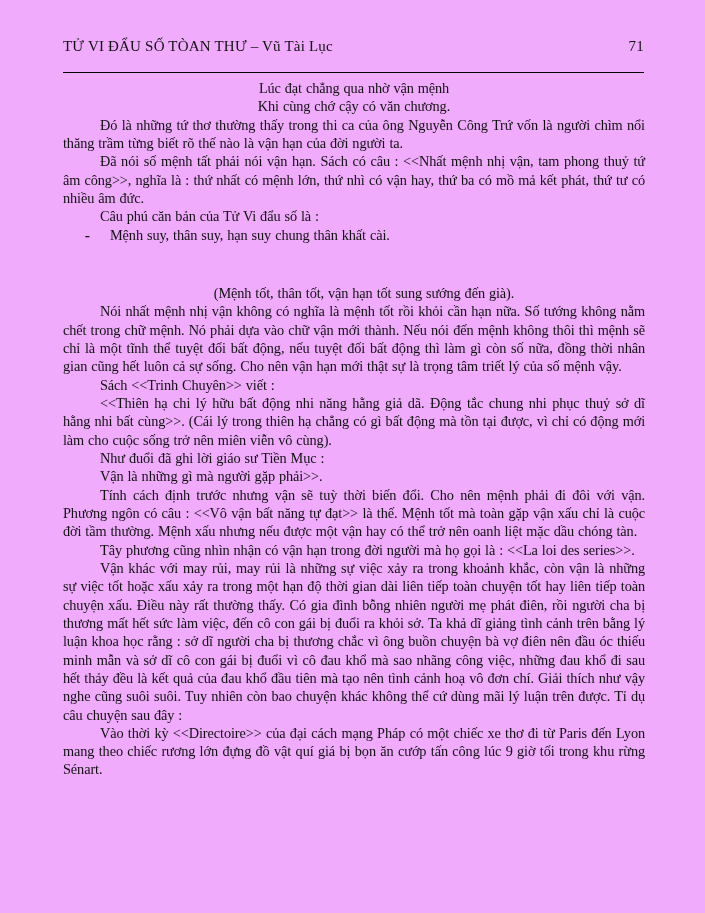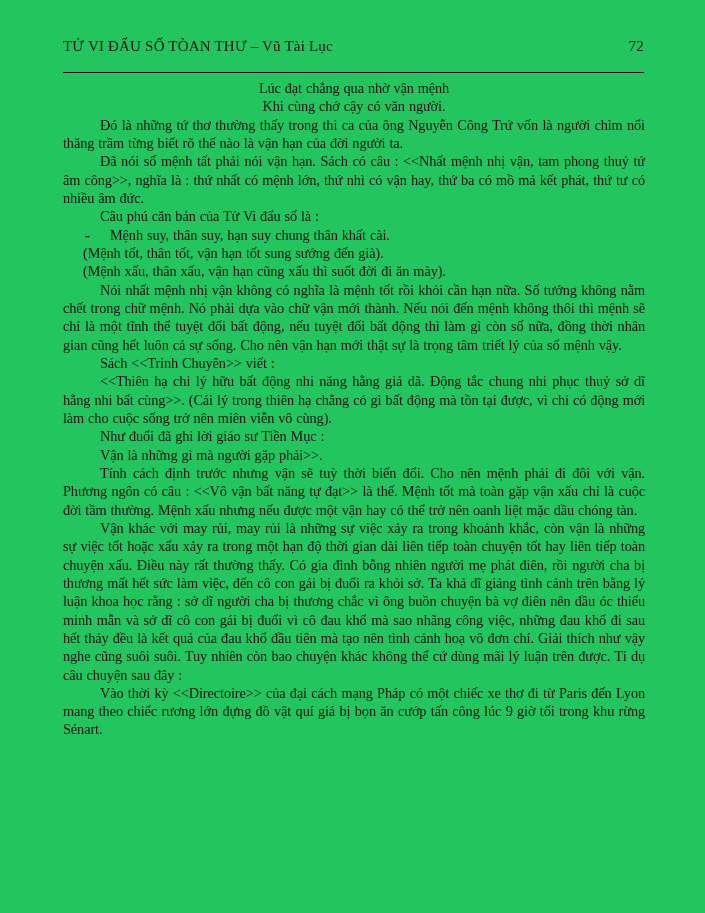--- a/index.html
+++ b/index.html
@@ -1,19 +1,19 @@
 <!DOCTYPE html>
 <html><head>
 <meta charset="utf-8">
 <style>
   html, body { margin:0; padding:0; background:#e8e8e8; }
   .page {
     position:relative;
     width:705px; height:913px;
-    background:#22c55e;
+    background:#f0abfc;
     font-family:"Liberation Serif", serif;
     color:#111111;
     overflow:hidden;
   }
   .header-row {
     position:absolute; left:63px; top:38px; width:581px;
     display:flex; justify-content:space-between; align-items:baseline;
     font-size:15px; letter-spacing:0.2px; white-space:nowrap;
   }
   .divider {
@@ -21,49 +21,49 @@
     border-top:1.6px solid #000;
   }
   .text-block {
     position:absolute; left:63px; top:79px; width:582px;
     font-size:14.3px; line-height:18.33px; letter-spacing:-0.1px;
     word-spacing:0.5px;
   }
   .text-block p { margin:0; text-align:justify;font-family:Liberation Serif, serif; }
   p.center { text-align:center; text-indent:0; }
   p.indent { text-indent:37px; }
-  p.paren  { padding-left:20px; text-indent:0; text-align:left; }
+  p.paren  { padding-left:20px; text-indent:0; text-align:center;margin-top:40px; }
   p.dash   { position:relative; padding-left:47px; text-indent:0; text-align:left; }
   p.dash .dash-marker { position:absolute; left:22px; top:0; }
 </style>
 </head>
 <body>
 
 <div class="page">
 
   <div class="header-row">
     <span>TỬ VI ĐẨU SỐ TÒAN THƯ – Vũ Tài Lục</span>
-    <span>72</span>
+    <span>71</span>
   </div>
 
   <div class="divider"></div>
 
   <div class="text-block">
     <p class="center">Lúc đạt chẳng qua nhờ vận mệnh</p>
-    <p class="center">Khi cùng chớ cậy có văn người.</p>
+    <p class="center">Khi cùng chớ cậy có văn chương.</p>
     <p class="indent">Đó là những tứ thơ thường thấy trong thi ca của ông Nguyễn Công Trứ vốn là người chìm nổi thăng trầm từng biết rõ thế nào là vận hạn của đời người ta.</p>
     <p class="indent">Đã nói số mệnh tất phải nói vận hạn. Sách có câu : &lt;&lt;Nhất mệnh nhị vận, tam phong thuỷ tứ âm công&gt;&gt;, nghĩa là : thứ nhất có mệnh lớn, thứ nhì có vận hay, thứ ba có mồ mả kết phát, thứ tư có nhiều âm đức.</p>
     <p class="indent">Câu phú căn bản của Tử Vi đẩu số là :</p>
     <p class="dash"><span class="dash-marker">-</span></p>
     <p class="dash"><span class="dash-marker">-</span><span>Mệnh suy, thân suy, hạn suy chung thân khất cài.</span></p>
     <p class="paren">(Mệnh tốt, thân tốt, vận hạn tốt sung sướng đến già).</p>
-    <p class="paren">(Mệnh xấu, thân xấu, vận hạn cũng xấu thì suốt đời đi ăn mày).</p>
     <p class="indent">Nói nhất mệnh nhị vận không có nghĩa là mệnh tốt rồi khỏi cần hạn nữa. Số tướng không nằm chết trong chữ mệnh. Nó phải dựa vào chữ vận mới thành. Nếu nói đến mệnh không thôi thì mệnh sẽ chỉ là một tĩnh thể tuyệt đối bất động, nếu tuyệt đối bất động thì làm gì còn số nữa, đồng thời nhân gian cũng hết luôn cả sự sống. Cho nên vận hạn mới thật sự là trọng tâm triết lý của số mệnh vậy.</p>
     <p class="indent">Sách &lt;&lt;Trinh Chuyên&gt;&gt; viết :</p>
     <p class="indent">&lt;&lt;Thiên hạ chi lý hữu bất động nhi năng hằng giả dã. Động tắc chung nhi phục thuỷ sở dĩ hằng nhi bất cùng&gt;&gt;. (Cái lý trong thiên hạ chẳng có gì bất động mà tồn tại được, vì chỉ có động mới làm cho cuộc sống trở nên miên viễn vô cùng).</p>
     <p class="indent">Như đuổi đã ghi lời giáo sư Tiền Mục :</p>
     <p class="indent">Vận là những gì mà người gặp phải&gt;&gt;.</p>
     <p class="indent">Tính cách định trước nhưng vận sẽ tuỳ thời biến đổi. Cho nên mệnh phải đi đôi với vận. Phương ngôn có câu : &lt;&lt;Vô vận bất năng tự đạt&gt;&gt; là thế. Mệnh tốt mà toàn gặp vận xấu chỉ là cuộc đời tầm thường. Mệnh xấu nhưng nếu được một vận hay có thể trở nên oanh liệt mặc dầu chóng tàn.</p>
+    <p class="indent">Tây phương cũng nhìn nhận có vận hạn trong đời người mà họ gọi là : &lt;&lt;La loi des series&gt;&gt;.</p>
     <p class="indent">Vận khác với may rủi, may rủi là những sự việc xảy ra trong khoảnh khắc, còn vận là những sự việc tốt hoặc xấu xảy ra trong một hạn độ thời gian dài liên tiếp toàn chuyện tốt hay liên tiếp toàn chuyện xấu. Điều này rất thường thấy. Có gia đình bỗng nhiên người mẹ phát điên, rồi người cha bị thương mất hết sức làm việc, đến cô con gái bị đuổi ra khỏi sở. Ta khả dĩ giảng tình cảnh trên bằng lý luận khoa học rằng : sở dĩ người cha bị thương chắc vì ông buồn chuyện bà vợ điên nên đầu óc thiếu minh mẫn và sở dĩ cô con gái bị đuổi vì cô đau khổ mà sao nhãng công việc, những đau khổ đi sau hết thảy đều là kết quả của đau khổ đầu tiên mà tạo nên tình cảnh hoạ vô đơn chí. Giải thích như vậy nghe cũng suôi suôi. Tuy nhiên còn bao chuyện khác không thể cứ dùng mãi lý luận trên được. Tỉ dụ câu chuyện sau đây :</p>
     <p class="indent">Vào thời kỳ &lt;&lt;Directoire&gt;&gt; của đại cách mạng Pháp có một chiếc xe thơ đi từ Paris đến Lyon mang theo chiếc rương lớn đựng đồ vật quí giá bị bọn ăn cướp tấn công lúc 9 giờ tối trong khu rừng Sénart.</p>
   </div>
 
 </div>
 
 </body></html>

